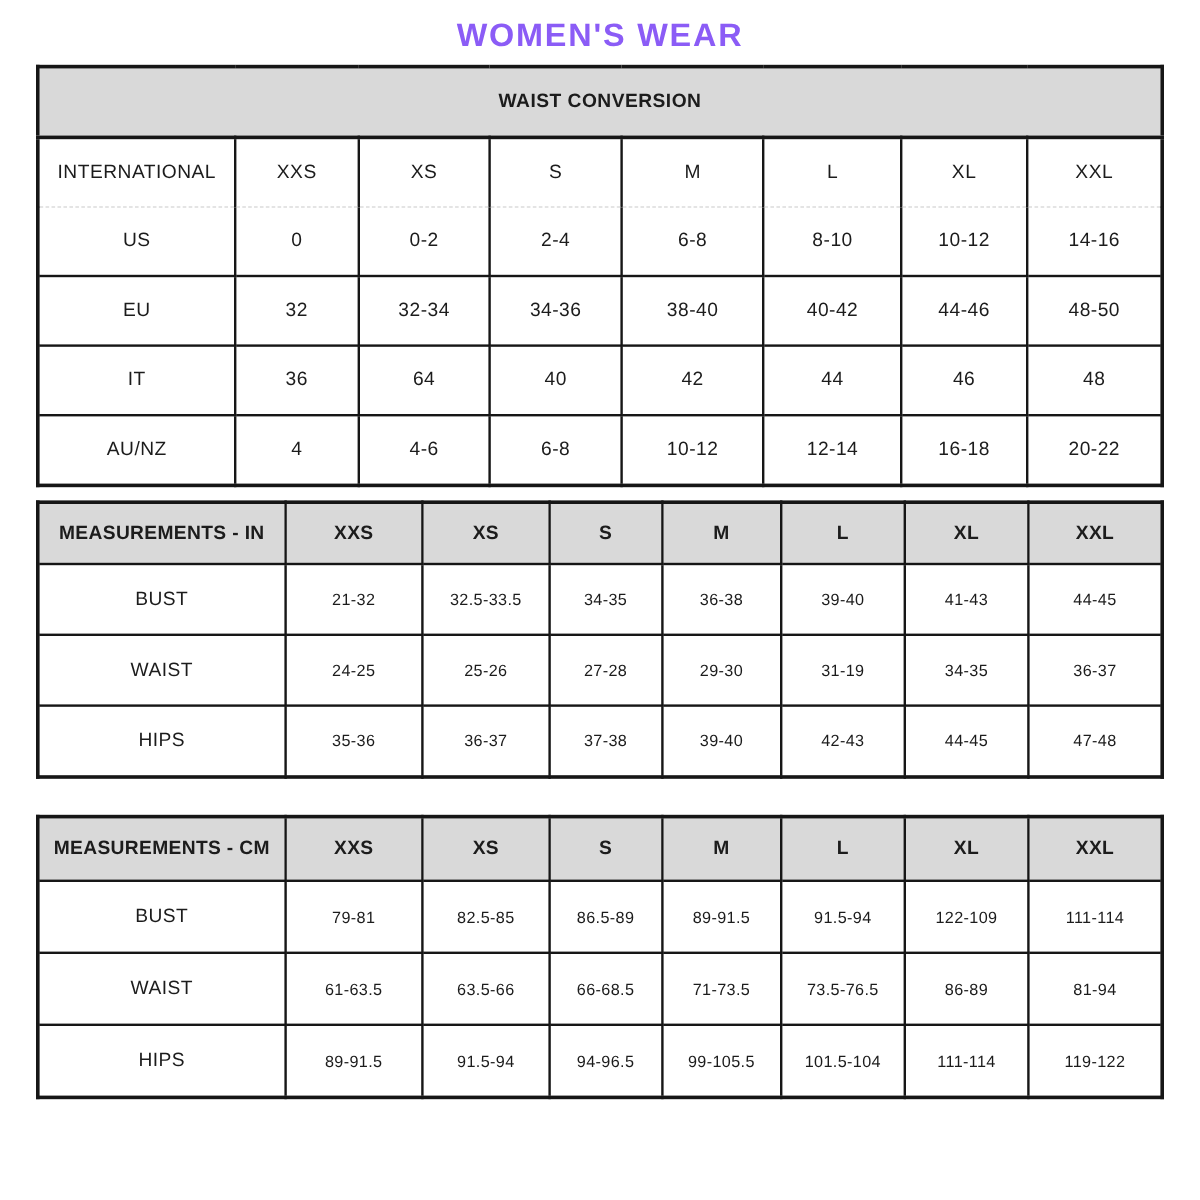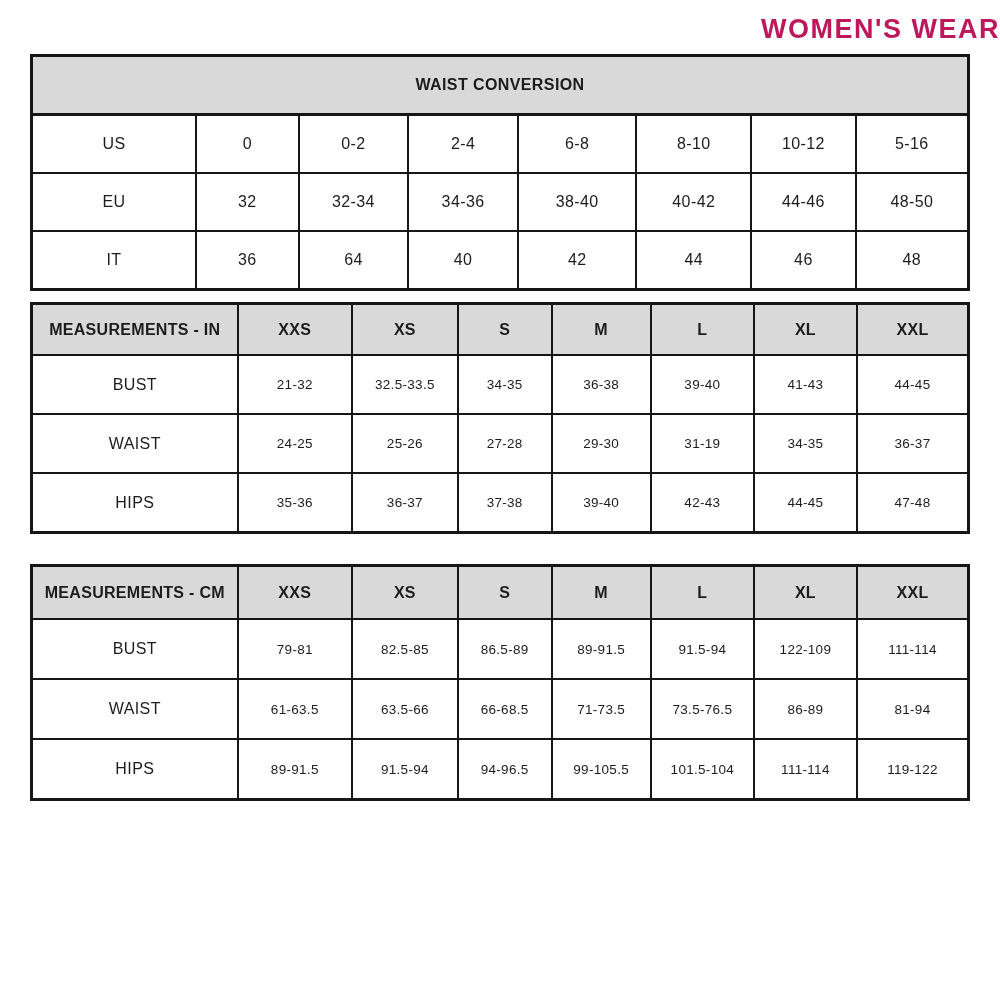--- a/index.html
+++ b/index.html
@@ -10,27 +10,27 @@
     color: #1c1c1c;
   }
   .page {
     width: 1000px;
     height: 1000px;
     box-sizing: border-box;
     padding-top: 13px;
     background: #ffffff;
   }
   .title {
-    text-align: right;
+    text-align: center;
     font-size: 27px;
     font-weight: bold;
     letter-spacing: 1.5px;
     line-height: 32px;
     margin: 0 0 9px 0;
-    color: #be185d;
+    color: #8b5cf6;
   }
   table {
     width: 940px;
     margin: 0 auto;
     border-collapse: collapse;
     table-layout: fixed;
     border: 3px solid #161616;
   }
   th, td {
     border: 2px solid #161616;
@@ -88,51 +88,71 @@
         <col style="width:11.70%">
       <col style="width:12.66%">
         <col style="width:12.23%">
         <col style="width:11.17%">
         <col style="width:12.03%">
     </colgroup>
     <thead>
         <tr>
           <th class="banner" colspan="8">WAIST CONVERSION</th>
         </tr>
+        <tr class="cols">
+          <th>INTERNATIONAL</th>
+          <th>XXS</th>
+          <th>XS</th>
+          <th>S</th>
+          <th>M</th>
+          <th>L</th>
+          <th>XL</th>
+          <th>XXL</th>
+        </tr>
       </thead>
     <tbody>
         <tr>
           <th>US</th>
           <td>0</td>
           <td>0-2</td>
           <td>2-4</td>
           <td>6-8</td>
           <td>8-10</td>
           <td>10-12</td>
-          <td>5-16</td>
+          <td>14-16</td>
         </tr>
         <tr>
           <th>EU</th>
           <td>32</td>
           <td>32-34</td>
           <td>34-36</td>
           <td>38-40</td>
           <td>40-42</td>
           <td>44-46</td>
           <td>48-50</td>
         </tr>
         <tr>
           <th>IT</th>
           <td>36</td>
           <td>64</td>
           <td>40</td>
           <td>42</td>
           <td>44</td>
           <td>46</td>
           <td>48</td>
+        </tr>
+        <tr>
+          <th>AU/NZ</th>
+          <td>4</td>
+          <td>4-6</td>
+          <td>6-8</td>
+          <td>10-12</td>
+          <td>12-14</td>
+          <td>16-18</td>
+          <td>20-22</td>
         </tr>
       </tbody>
   </table>
 
   <table id="t1">
     <colgroup>
       <col style="width:22.0%">
         <col style="width:12.2%">
         <col style="width:11.3%">
         <col style="width:10.0%">

